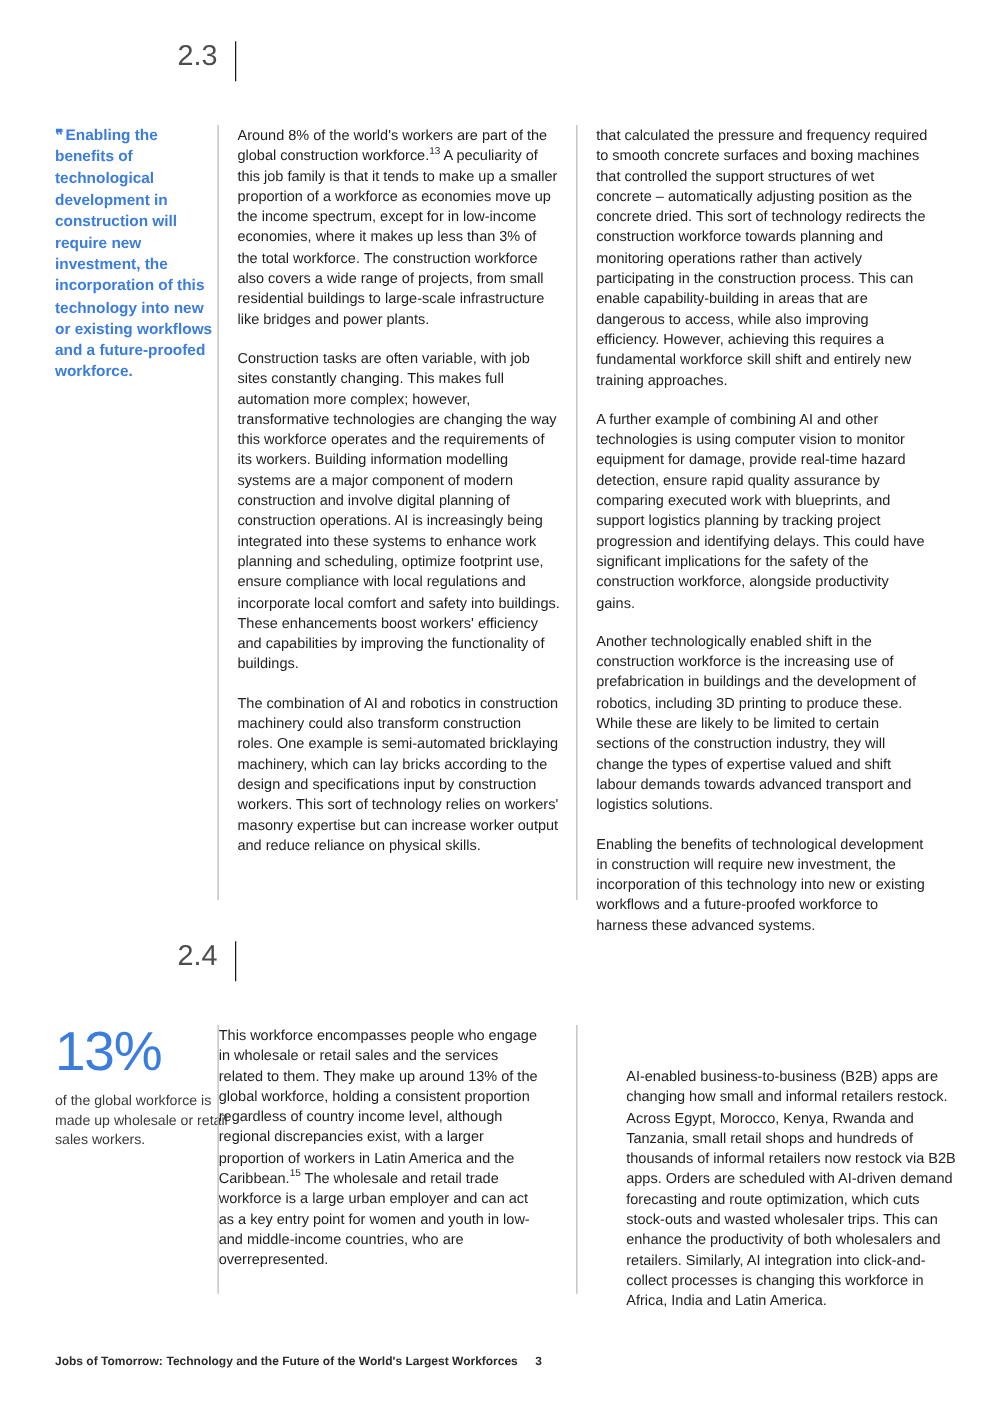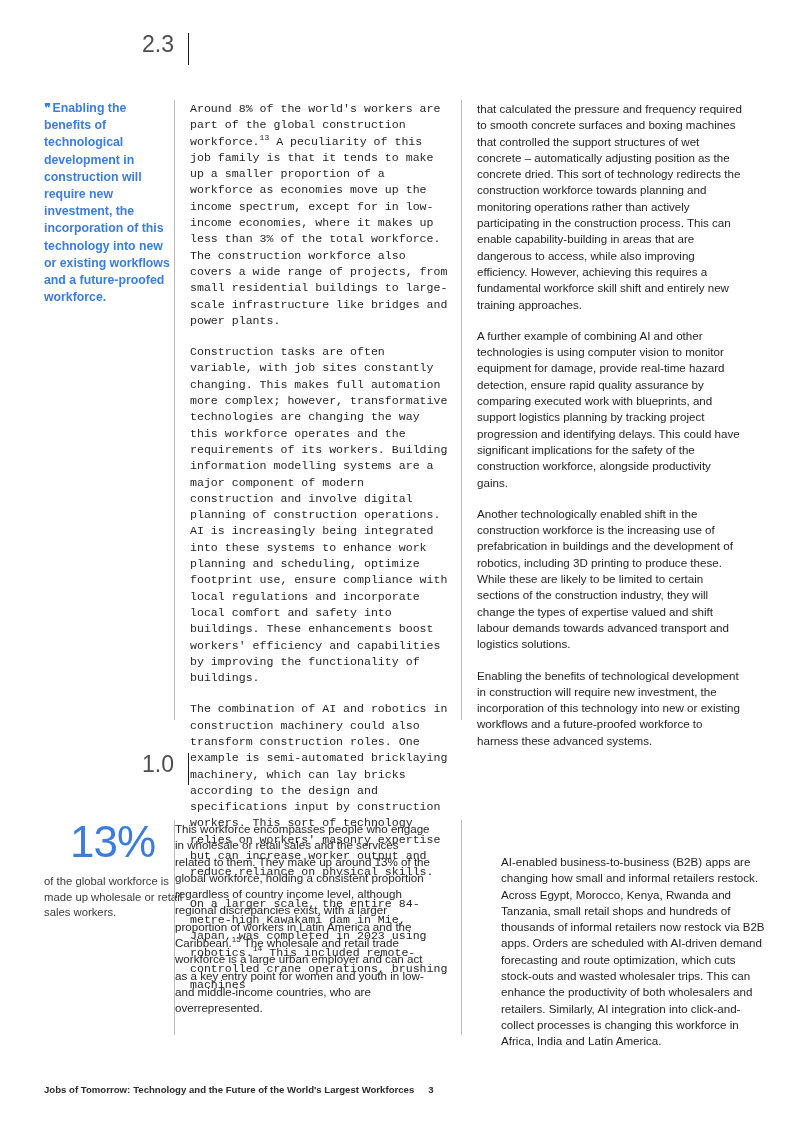--- a/index.html
+++ b/index.html
@@ -73,21 +73,20 @@
     position: absolute;
     left: 44px;
     width: 140px;
   }
   .stat-number {
     color: #3b7ddd;
     font-size: 44px;
     font-weight: 400;
     line-height: 1;
     letter-spacing: -1px;
-    margin-left: 26px;
   }
   .stat-caption {
     margin-top: 10px;
     font-size: 11.3px;
     line-height: 15.5px;
     color: #3a3a3a;
   }
 
   
   .col {
@@ -149,36 +148,35 @@
     <div class="section-rule"></div>
   </div>
 
   <div class="pullquote" style="top:100px;">
     <span class="quote-mark">❞</span><span>Enabling the benefits of technological development in construction will require new investment, the incorporation of this technology into new or existing workflows and a future-proofed workforce.</span>
   </div>
 
   <div class="vrule" style="left:174px; top:100px; height:620px;"></div>
   <div class="vrule" style="left:461px; top:100px; height:620px;"></div>
 
-  <div class="col" style="left:190px; top:101px; width:258px;font-family:Liberation Mono, monospace;" id="s0-left">
+  <div class="col" style="left:190px; top:101px; width:258px;" id="s0-left">
       <p>Around 8% of the world's workers are part of the global construction workforce.<sup>13</sup> A peculiarity of this job family is that it tends to make up a smaller proportion of a workforce as economies move up the income spectrum, except for in low-income economies, where it makes up less than 3% of the total workforce. The construction workforce also covers a wide range of projects, from small residential buildings to large-scale infrastructure like bridges and power plants.</p>
       <p>Construction tasks are often variable, with job sites constantly changing. This makes full automation more complex; however, transformative technologies are changing the way this workforce operates and the requirements of its workers. Building information modelling systems are a major component of modern construction and involve digital planning of construction operations. AI is increasingly being integrated into these systems to enhance work planning and scheduling, optimize footprint use, ensure compliance with local regulations and incorporate local comfort and safety into buildings. These enhancements boost workers' efficiency and capabilities by improving the functionality of buildings.</p>
       <p>The combination of AI and robotics in construction machinery could also transform construction roles. One example is semi-automated bricklaying machinery, which can lay bricks according to the design and specifications input by construction workers. This sort of technology relies on workers' masonry expertise but can increase worker output and reduce reliance on physical skills.</p>
-      <p>On a larger scale, the entire 84-metre-high Kawakami dam in Mie, Japan, was completed in 2023 using robotics.<sup>14</sup> This included remote-controlled crane operations, brushing machines</p>
     </div>
 
   <div class="col" style="left:477px; top:101px; width:265px;" id="s0-right">
       <p>that calculated the pressure and frequency required to smooth concrete surfaces and boxing machines that controlled the support structures of wet concrete – automatically adjusting position as the concrete dried. This sort of technology redirects the construction workforce towards planning and monitoring operations rather than actively participating in the construction process. This can enable capability-building in areas that are dangerous to access, while also improving efficiency. However, achieving this requires a fundamental workforce skill shift and entirely new training approaches.</p>
       <p>A further example of combining AI and other technologies is using computer vision to monitor equipment for damage, provide real-time hazard detection, ensure rapid quality assurance by comparing executed work with blueprints, and support logistics planning by tracking project progression and identifying delays. This could have significant implications for the safety of the construction workforce, alongside productivity gains.</p>
       <p>Another technologically enabled shift in the construction workforce is the increasing use of prefabrication in buildings and the development of robotics, including 3D printing to produce these. While these are likely to be limited to certain sections of the construction industry, they will change the types of expertise valued and shift labour demands towards advanced transport and logistics solutions.</p>
       <p>Enabling the benefits of technological development in construction will require new investment, the incorporation of this technology into new or existing workflows and a future-proofed workforce to harness these advanced systems.</p>
     </div>
 
   <div class="section-head" style="left:112px; top:753px; height:32px;">
-    <div class="section-number">1.0</div>
+    <div class="section-number">2.4</div>
     <div class="section-rule"></div>
   </div>
 
   <div class="stat" style="top:820px;">
     <div class="stat-number">13%</div>
     <div class="stat-caption">of the global workforce is made up wholesale or retail sales workers.</div>
   </div>
 
   <div class="vrule" style="left:174px; top:820px; height:215px;"></div>
   <div class="vrule" style="left:461px; top:820px; height:215px;"></div>

